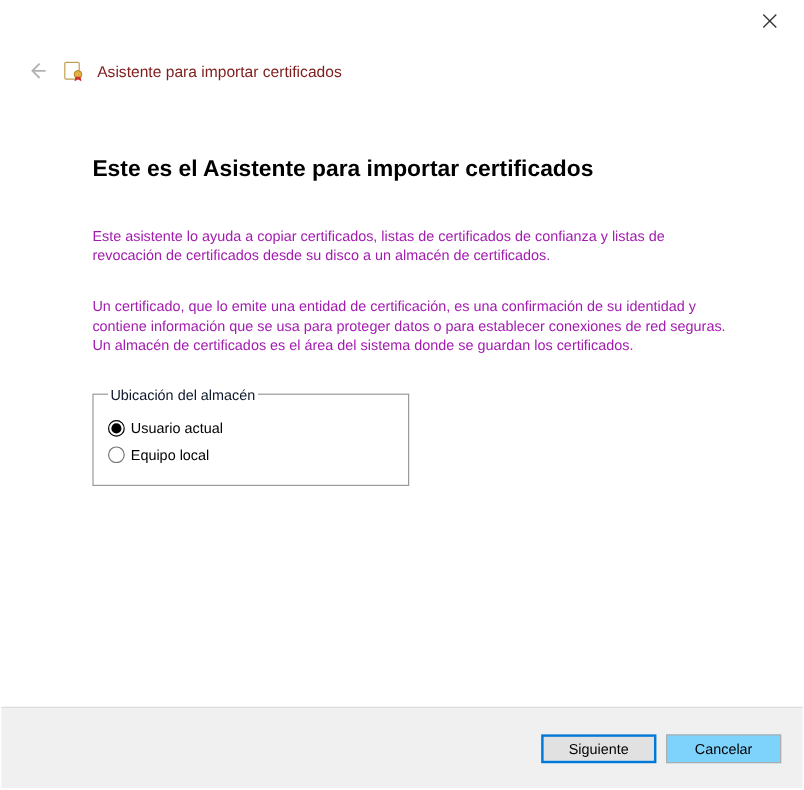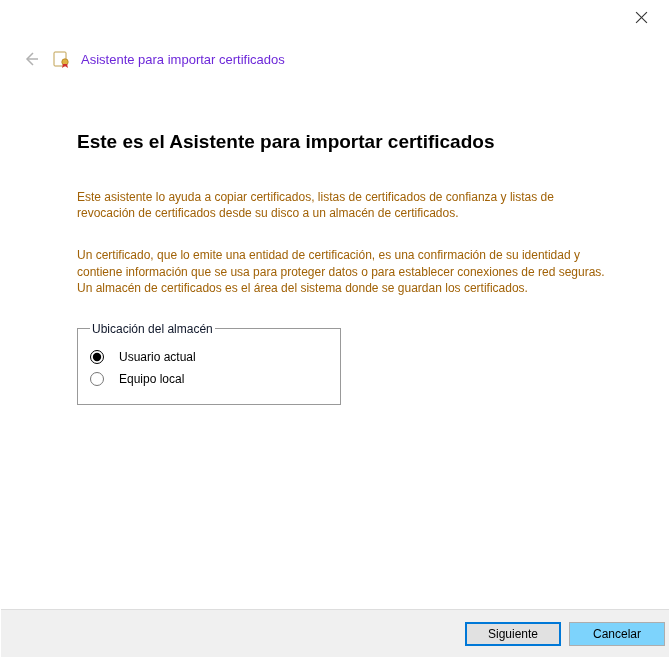--- a/index.html
+++ b/index.html
@@ -34,74 +34,74 @@
     opacity:0.45;
   }
   .back-arrow svg { width:16px; height:16px; stroke:#555; stroke-width:1.5; fill:none; }
   .cert-icon {
     width:20px; height:18px;
     position:relative;
   }
   .cert-icon svg { width:20px; height:18px; }
   .header-title {
     font-size:13px;
-    color:#6d28d9;
+    color:#7f1d1d;
   }
   .content {
     position:absolute;
     top:130px;
     left:76px;
     right:60px;
   }
   .page-title {
     font-size:19px;
     font-weight:bold;
     color:#000;
     margin-bottom:36px;
   }
   .para {
     font-size:12px;
-    color:#a16207;
+    color:#a21caf;
     line-height:1.35;
     margin-bottom:26px;
   }
   fieldset.store {
     border:1px solid #999;
     padding:10px 12px 14px 12px;
     width:264px;
     margin:0 0 26px 0;
   }
   fieldset.store legend {
     font-size:12px;
     padding:0 2px;
     color:#0f172a;
   }
   .radio-row {
     display:flex;
     align-items:center;
-    gap:12px;
+    gap:2px;
     padding:4px 0;
     font-size:12px;
     cursor:pointer;
   }
   .radio-row input[type=radio]{
     width:14px; height:14px;
     margin:0 3px 0 0;
     accent-color:#000;
   }
   .footer {
     position:absolute;
     left:0; right:0; bottom:0;
-    height:48px;
+    height:68px;
     border-top:1px solid #ddd;
     background:#f0f0f0;
     display:flex;
     align-items:center;
     justify-content:flex-end;
-    padding-right:4px;
+    padding-right:18px;
     gap:8px;
   }
   .btn {
     min-width:96px;
     height:24px;
     font-family:inherit;
     font-size:12px;
     background:#7dd3fc;
     border:1px solid #adadad;
     cursor:pointer;

